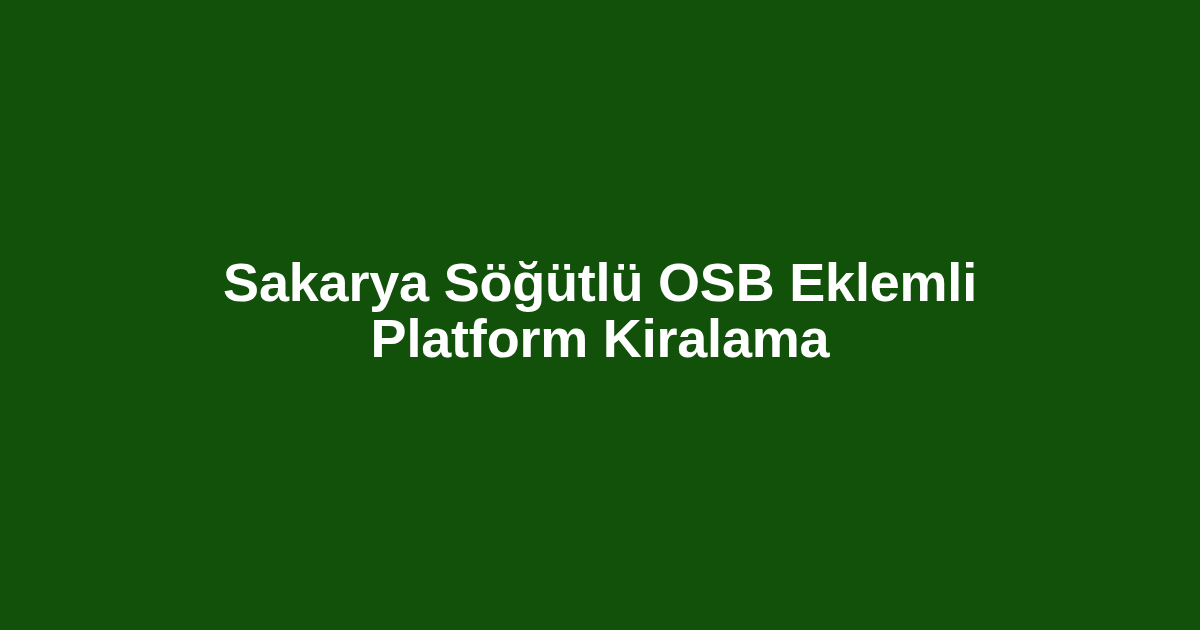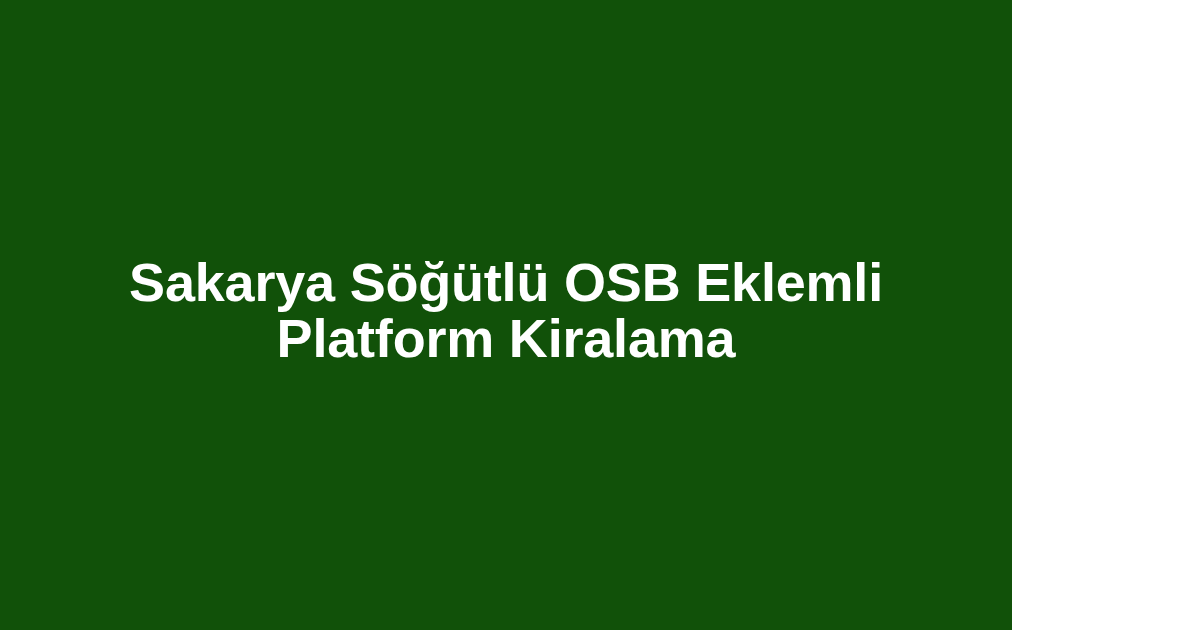--- a/index.html
+++ b/index.html
@@ -12,21 +12,21 @@
     width: 1200px;
     height: 630px;
     overflow: hidden;
     font-family: "Liberation Sans", sans-serif;
   }
 
   
   .og-card {
     position: relative;
     box-sizing: border-box;
-    width: 1012px;
+    width: 1200px;
     height: 630px;
     background-color: #115109;
     display: flex;
     align-items: center;
     justify-content: center;
     -webkit-font-smoothing: antialiased;
   }
 
   
   .headline-block {

